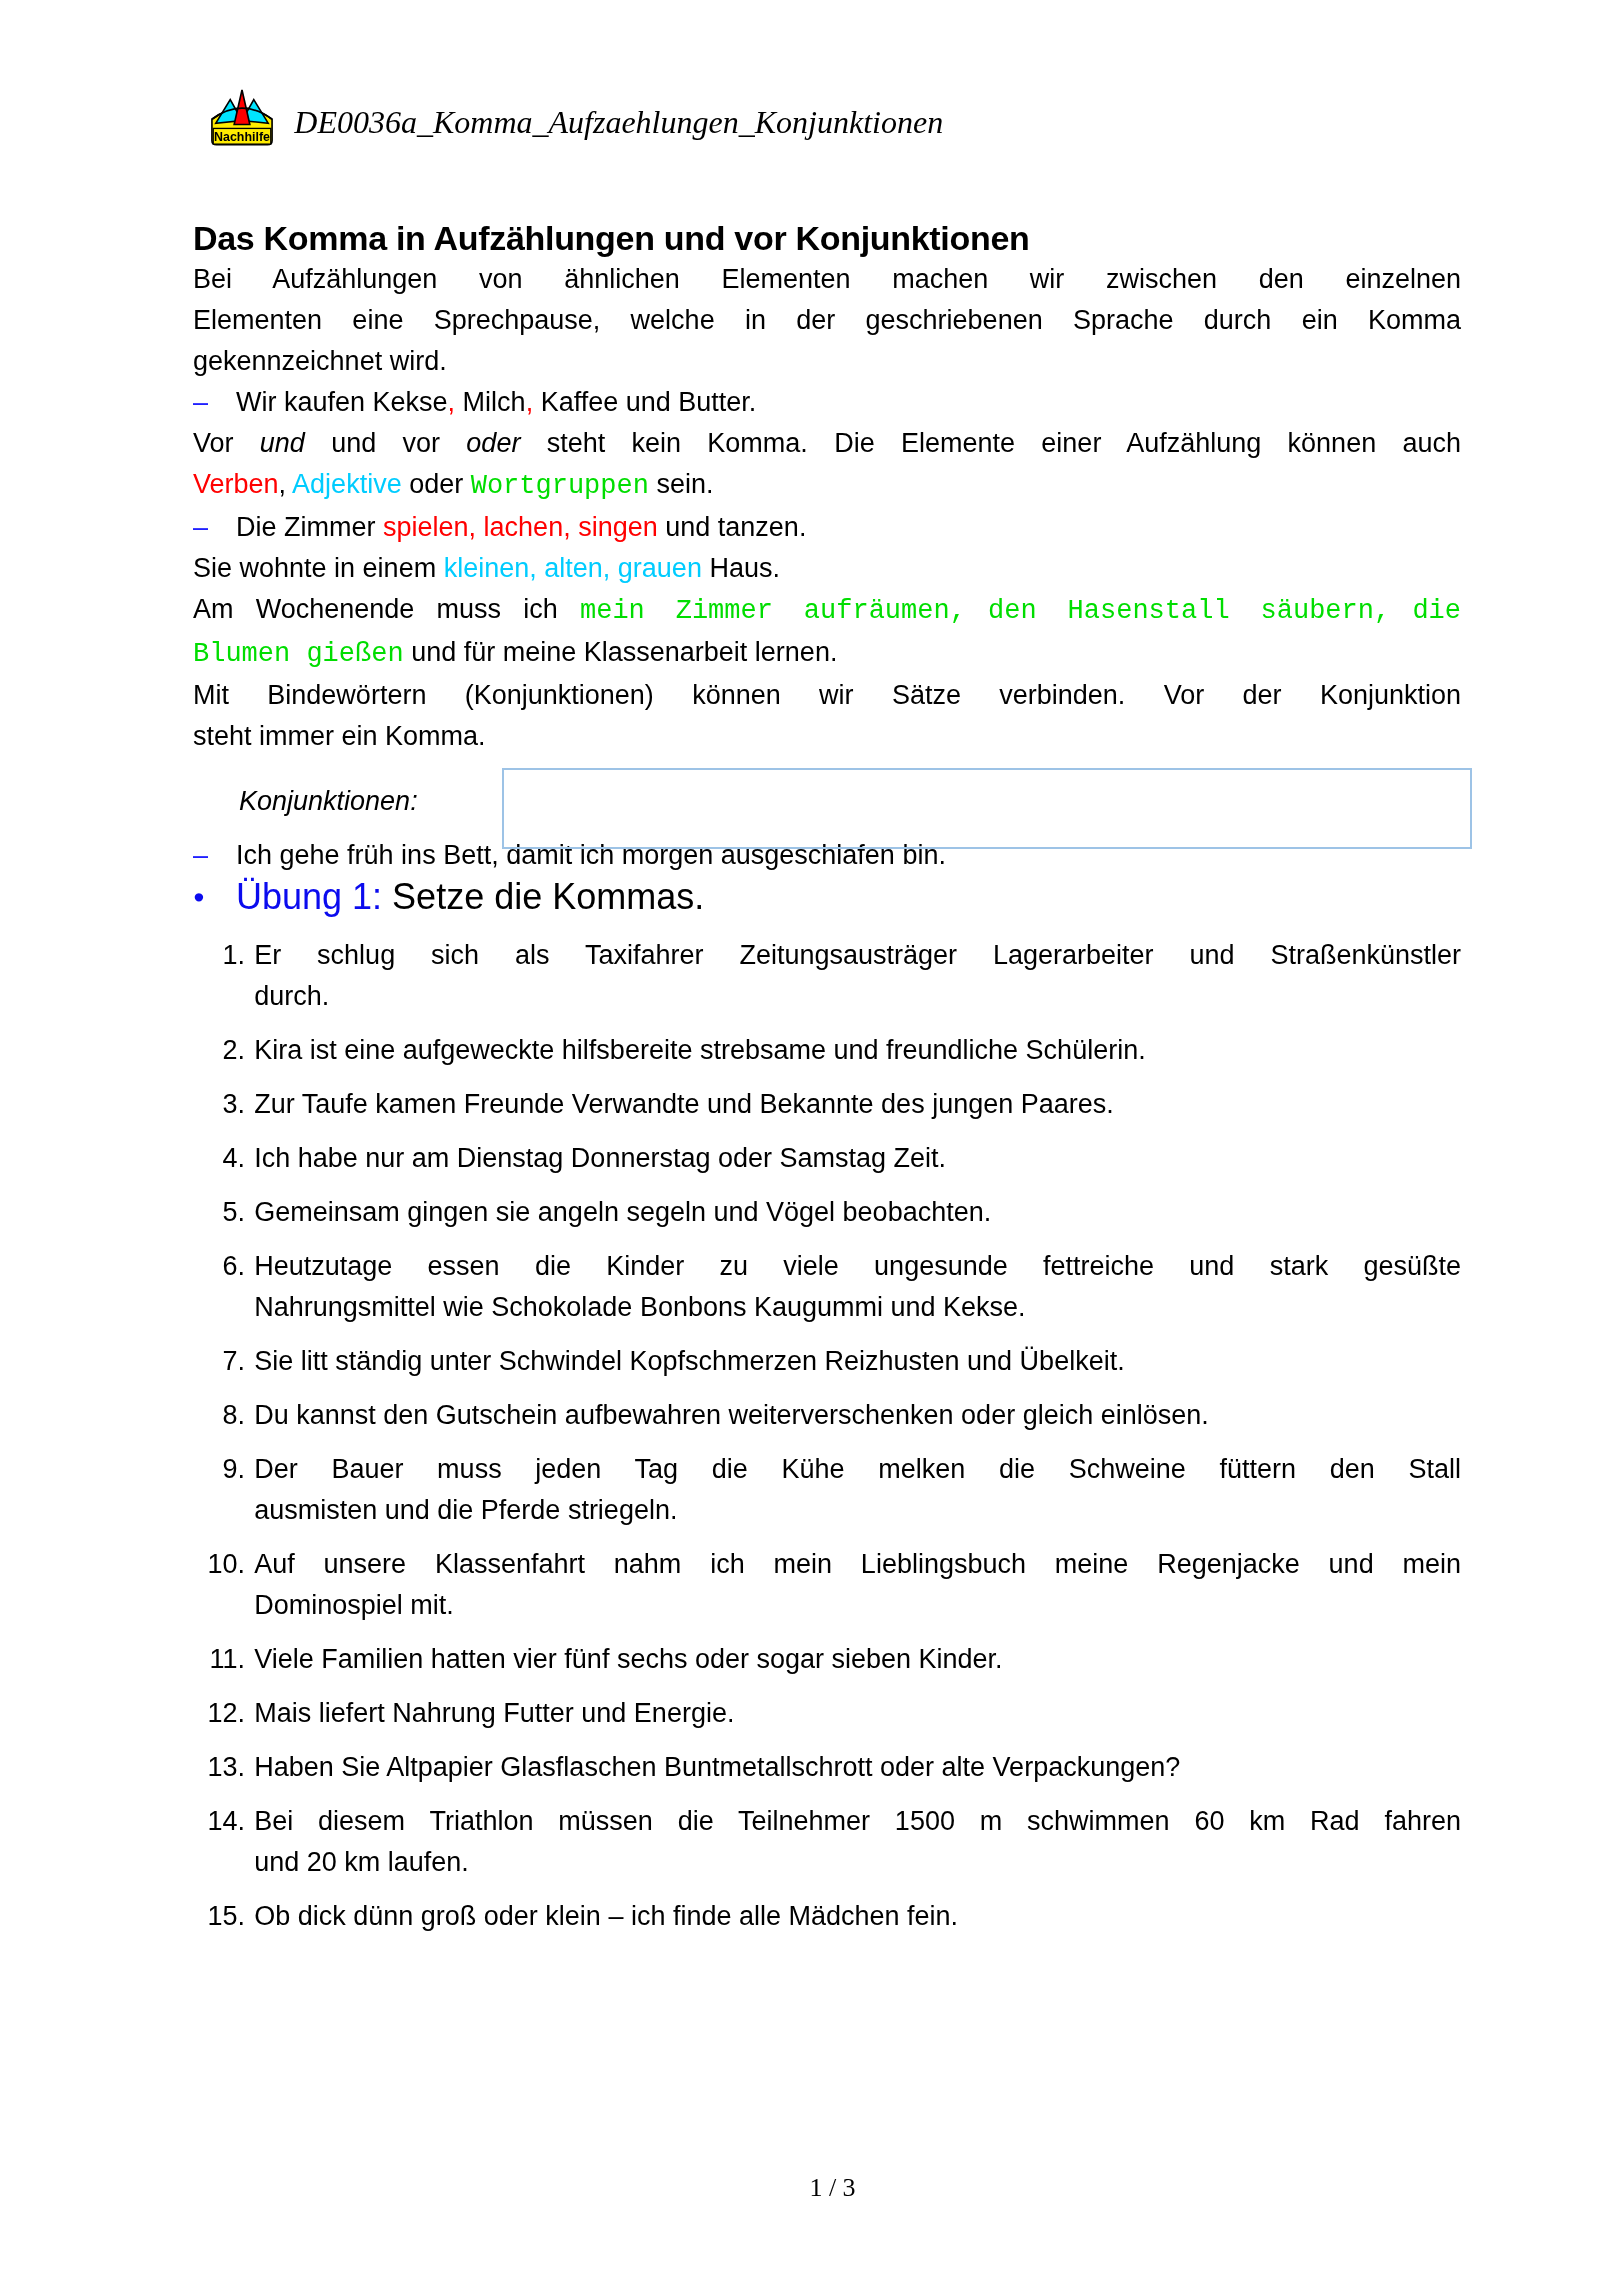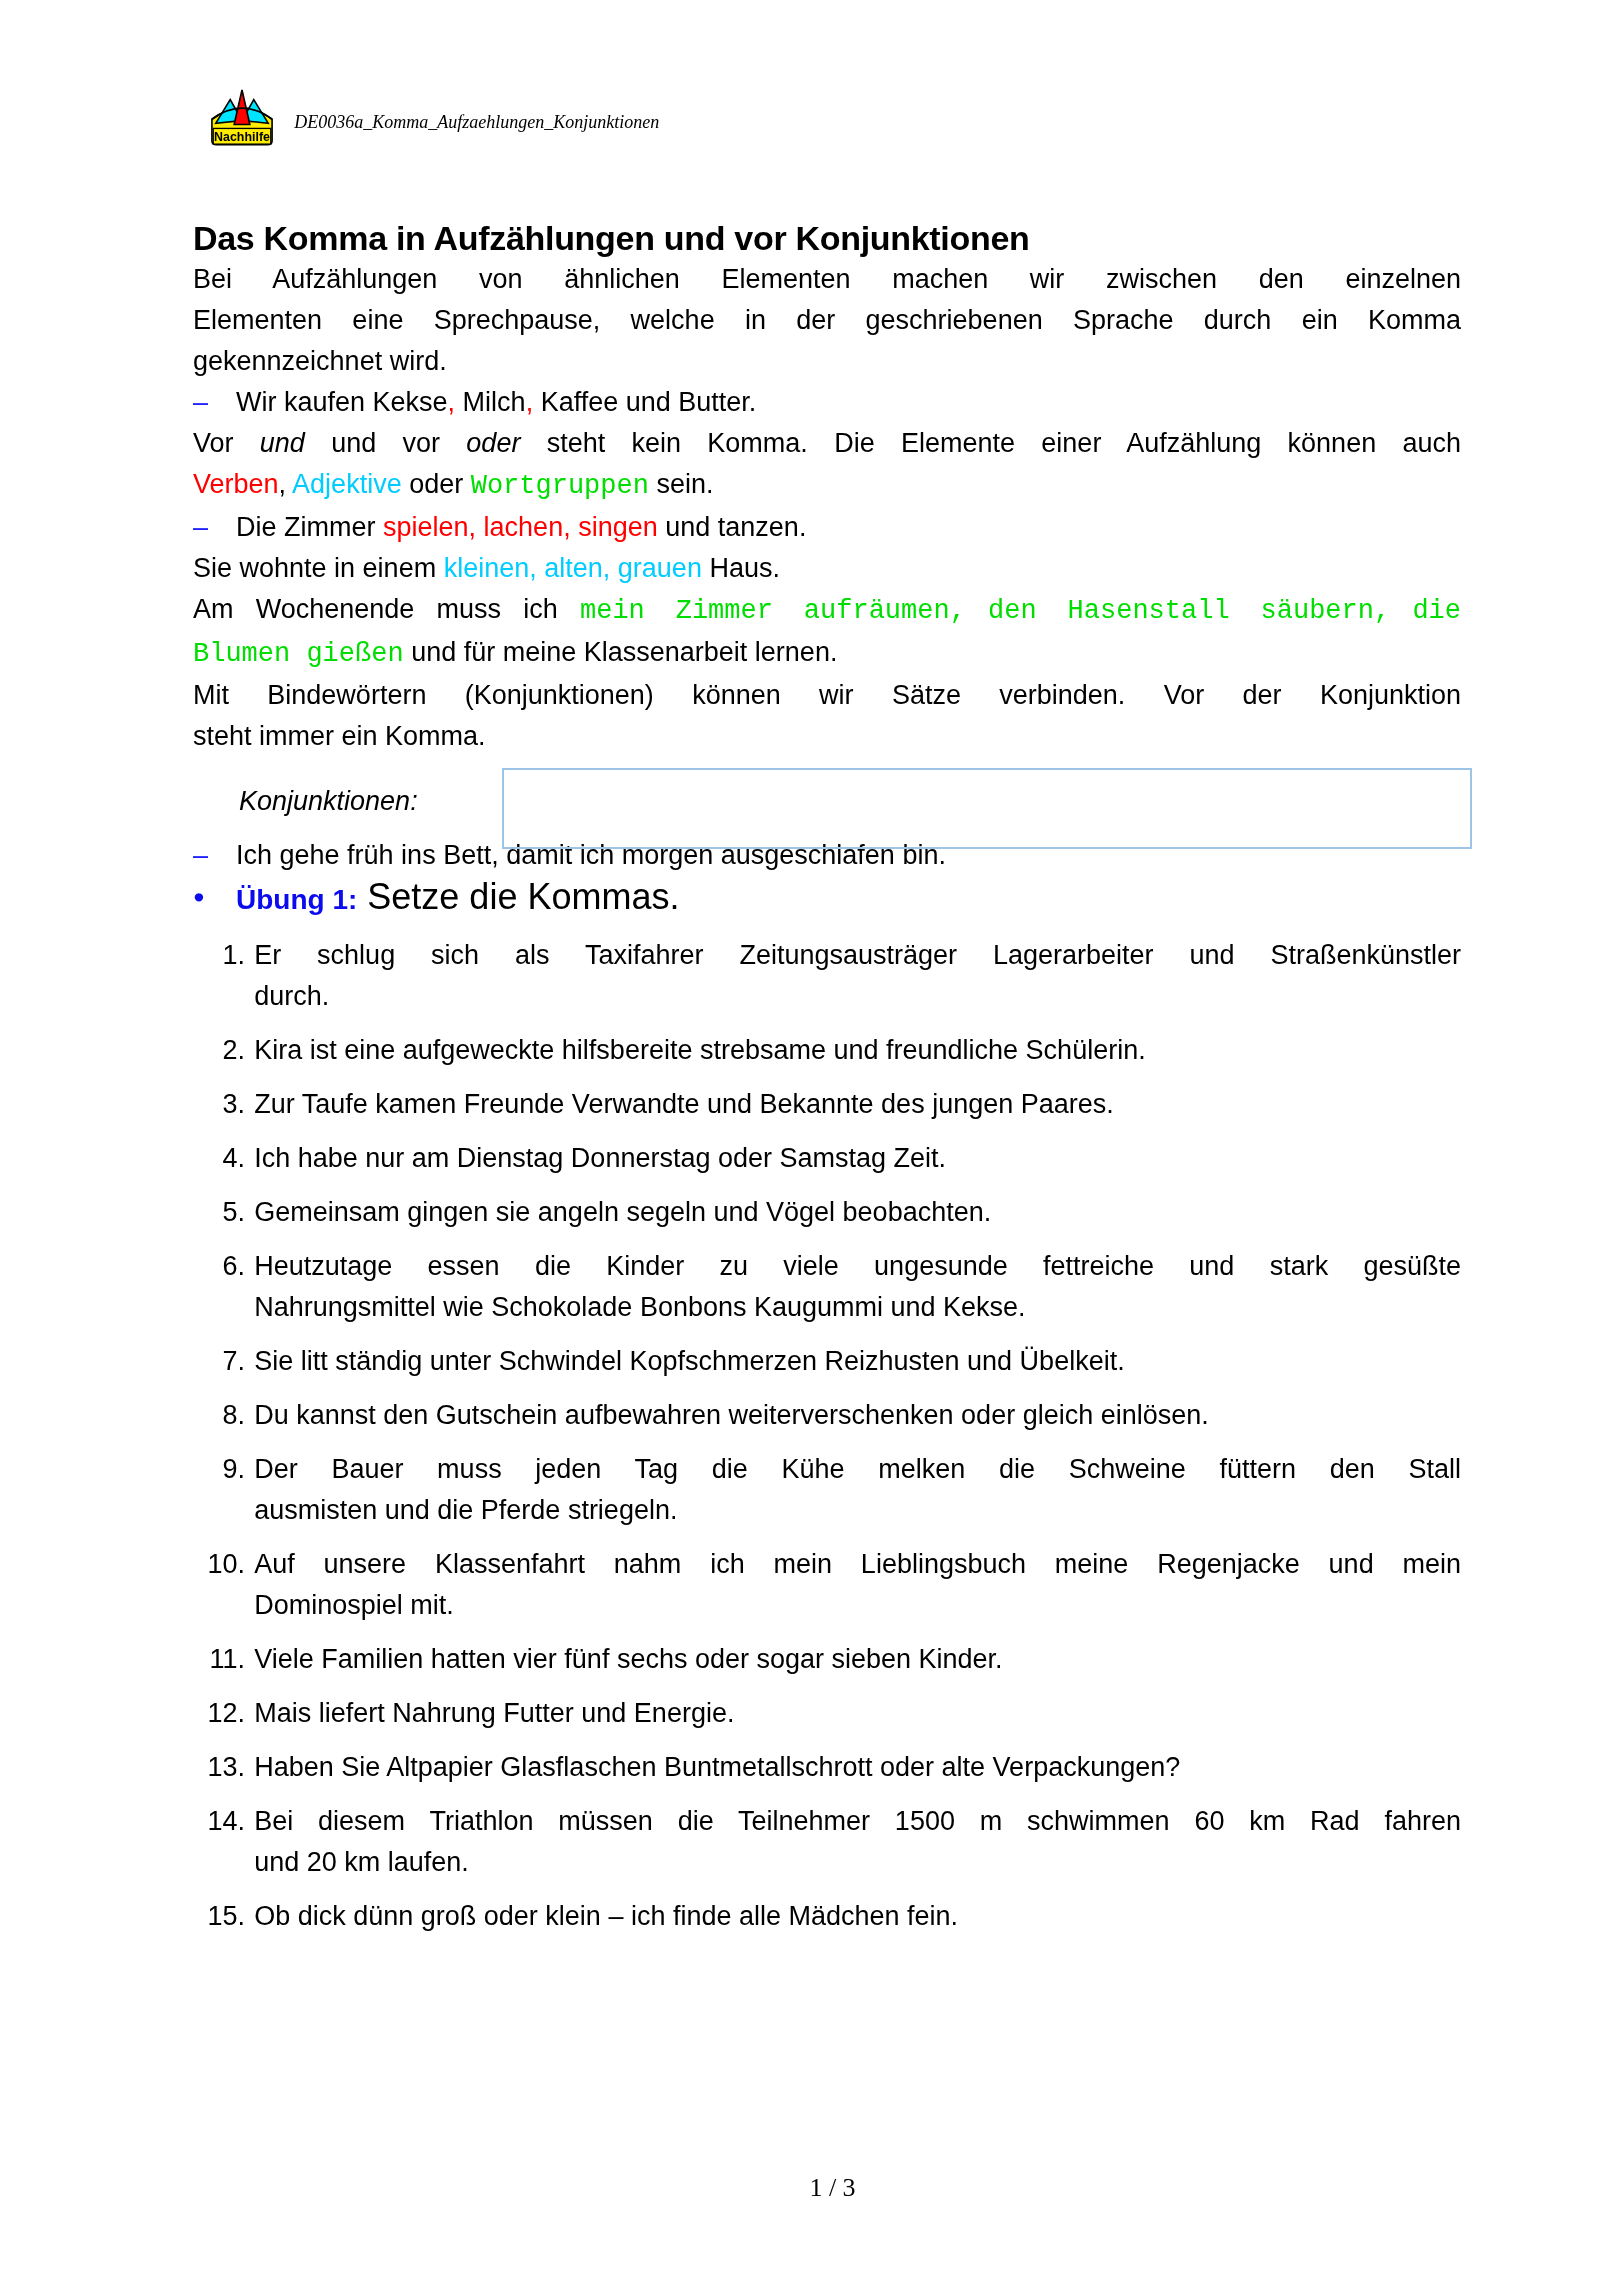--- a/index.html
+++ b/index.html
@@ -9,21 +9,21 @@
     background:#ffffff;
     margin:0 auto;
     font-family:"Liberation Sans", sans-serif;
     font-size:27px;line-height:41px;color:#000;
     overflow:hidden;
   }
   .content{position:absolute;left:193px;top:0;width:1268px;margin-top:16px;}
 
   
   .hdr{display:flex;align-items:center;gap:18.3px;margin:69px 0 0 15px;}
-  .docid{font-family:"Liberation Serif", serif;font-style:italic;font-size:18px;color:#000;}
+  .docid{font-family:"Liberation Serif", serif;font-style:italic;font-size:32px;color:#000;}
 
   
   h1.title{font-size:34px;line-height:42px;font-weight:bold;margin:58px 0 0 0;letter-spacing:-0.3px;}
 
   
   .ln{display:block;}
   .jlast{text-align:justify;text-align-last:justify;}
 
   p.para{margin:0;}
   .mt-intro{margin-top:41px;}
@@ -56,21 +56,21 @@
     position:absolute;left:309px;top:0;width:970px;height:81px;
     border:2px solid #9dc3e6;box-sizing:border-box;
     display:flex;align-items:center;justify-content:space-between;
     padding:0 71px;
   }
   .conjword{white-space:nowrap;}
 
   
   .uebung{display:flex;margin:0;}
   .uebung .dot{flex:none;width:43px;color:#0b0bee;font-size:19.6px;line-height:41px;}
-  .uebung .ulabel{color:#0b0bee;font-weight:bold;font-size:28px;}
+  .uebung .ulabel{color:#0b0bee;font-weight:normal;font-size:36px;}
   .uebung .uinstr{font-size:36px;}
 
   
   .num-row{display:flex;margin-top:13px;}
   .num-row:first-child{margin-top:0;}
   .num{flex:none;width:52px;text-align:right;padding-right:9.2px;}
   .itext{flex:1;min-width:0;}
   .l1,.l2{display:block;}
 
   

